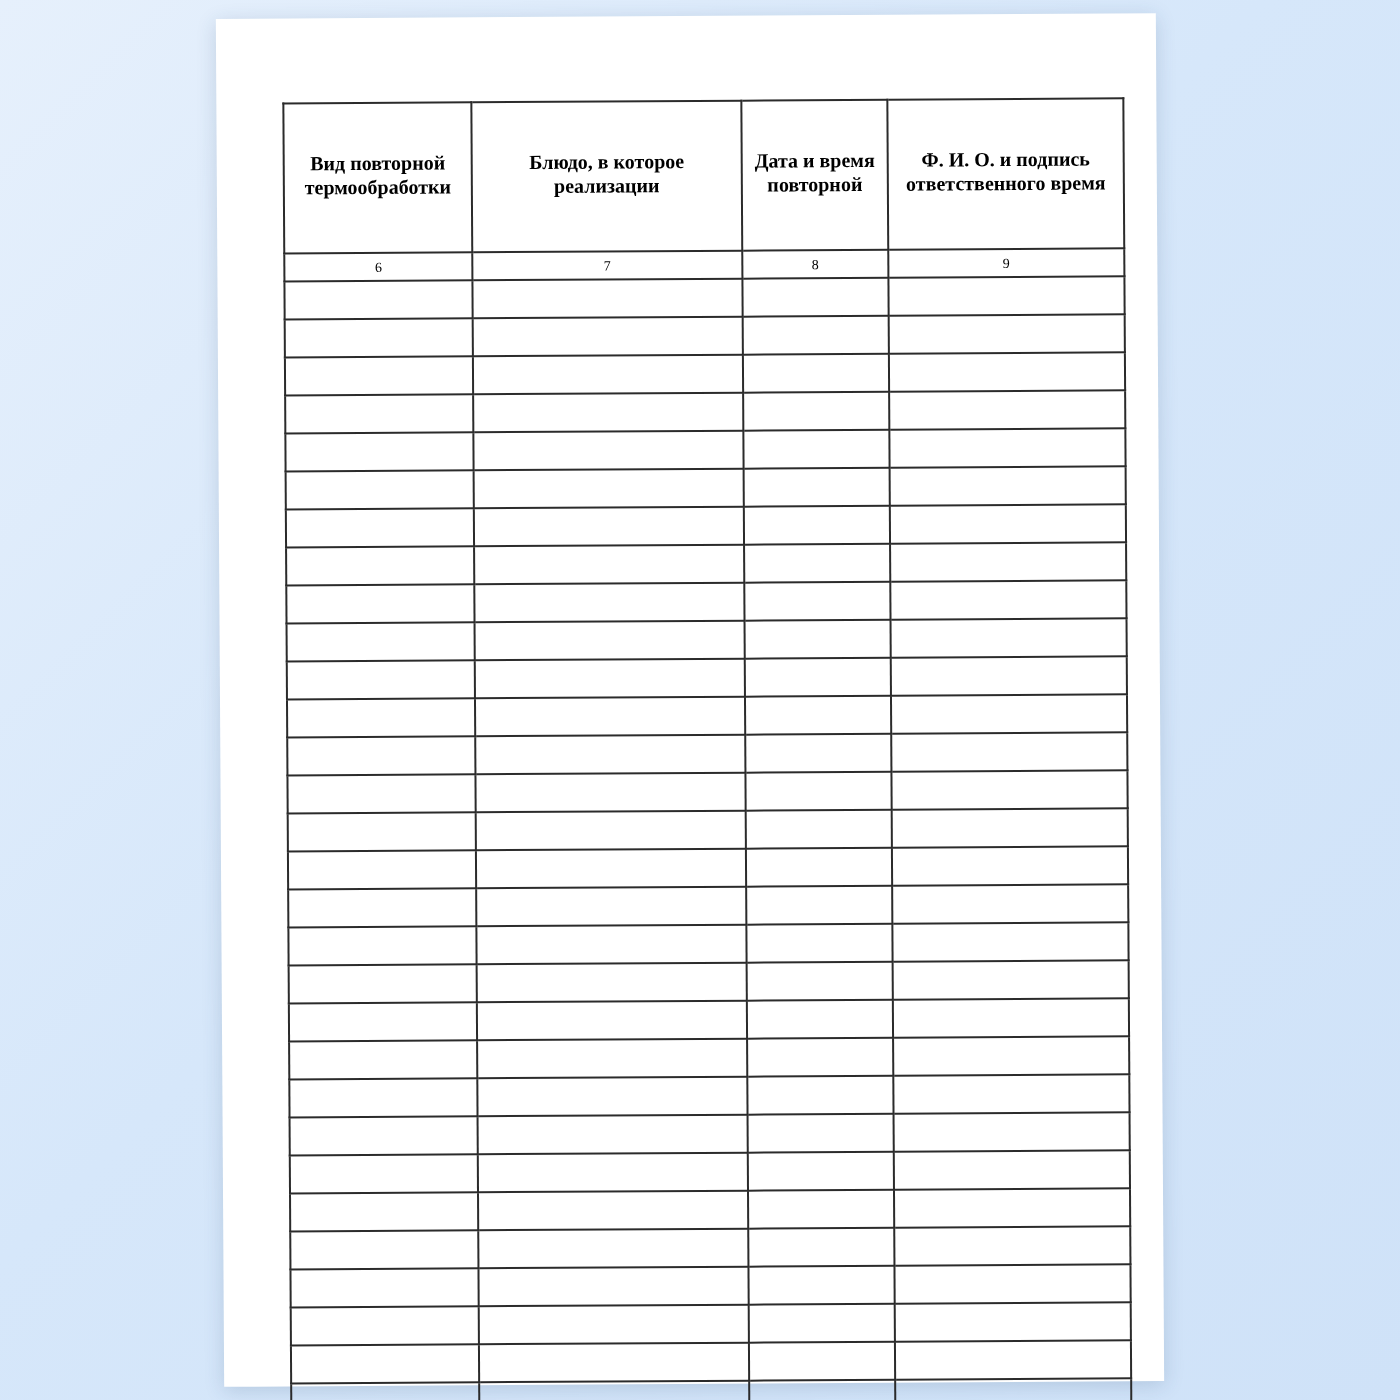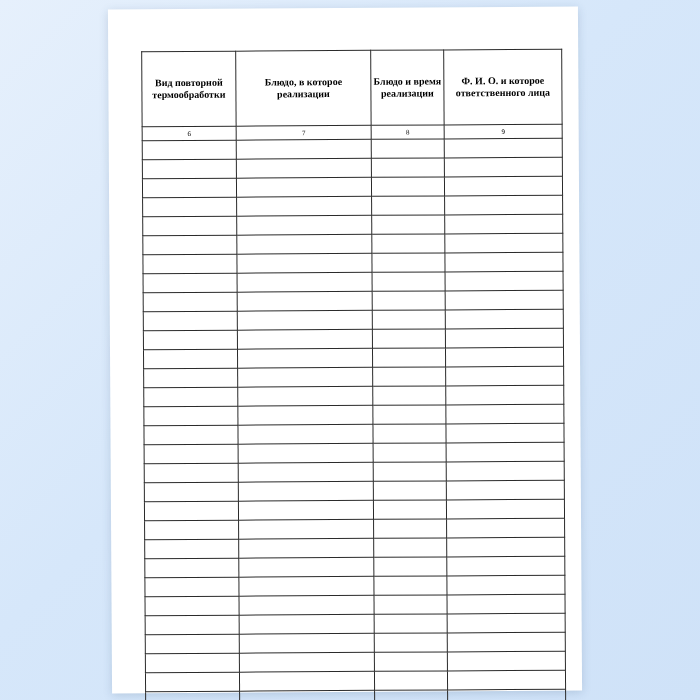--- a/index.html
+++ b/index.html
@@ -83,22 +83,22 @@
         <colgroup>
           <col class="col1">
           <col class="col2">
           <col class="col3">
           <col class="col4">
         </colgroup>
         <thead>
           <tr>
             <th class="head">Вид повторной термообработки</th>
             <th class="head">Блюдо, в которое реализации</th>
-            <th class="head">Блюдо и время реализации</th>
-            <th class="head">Ф. И. О. и которое ответственного лица</th>
+            <th class="head">Дата и время повторной</th>
+            <th class="head">Ф. И. О. и подпись ответственного время</th>
           </tr>
           <tr>
             <td class="numrow">6</td>
             <td class="numrow">7</td>
             <td class="numrow">8</td>
             <td class="numrow">9</td>
           </tr>
         </thead>
         <tbody>
             <tr>

